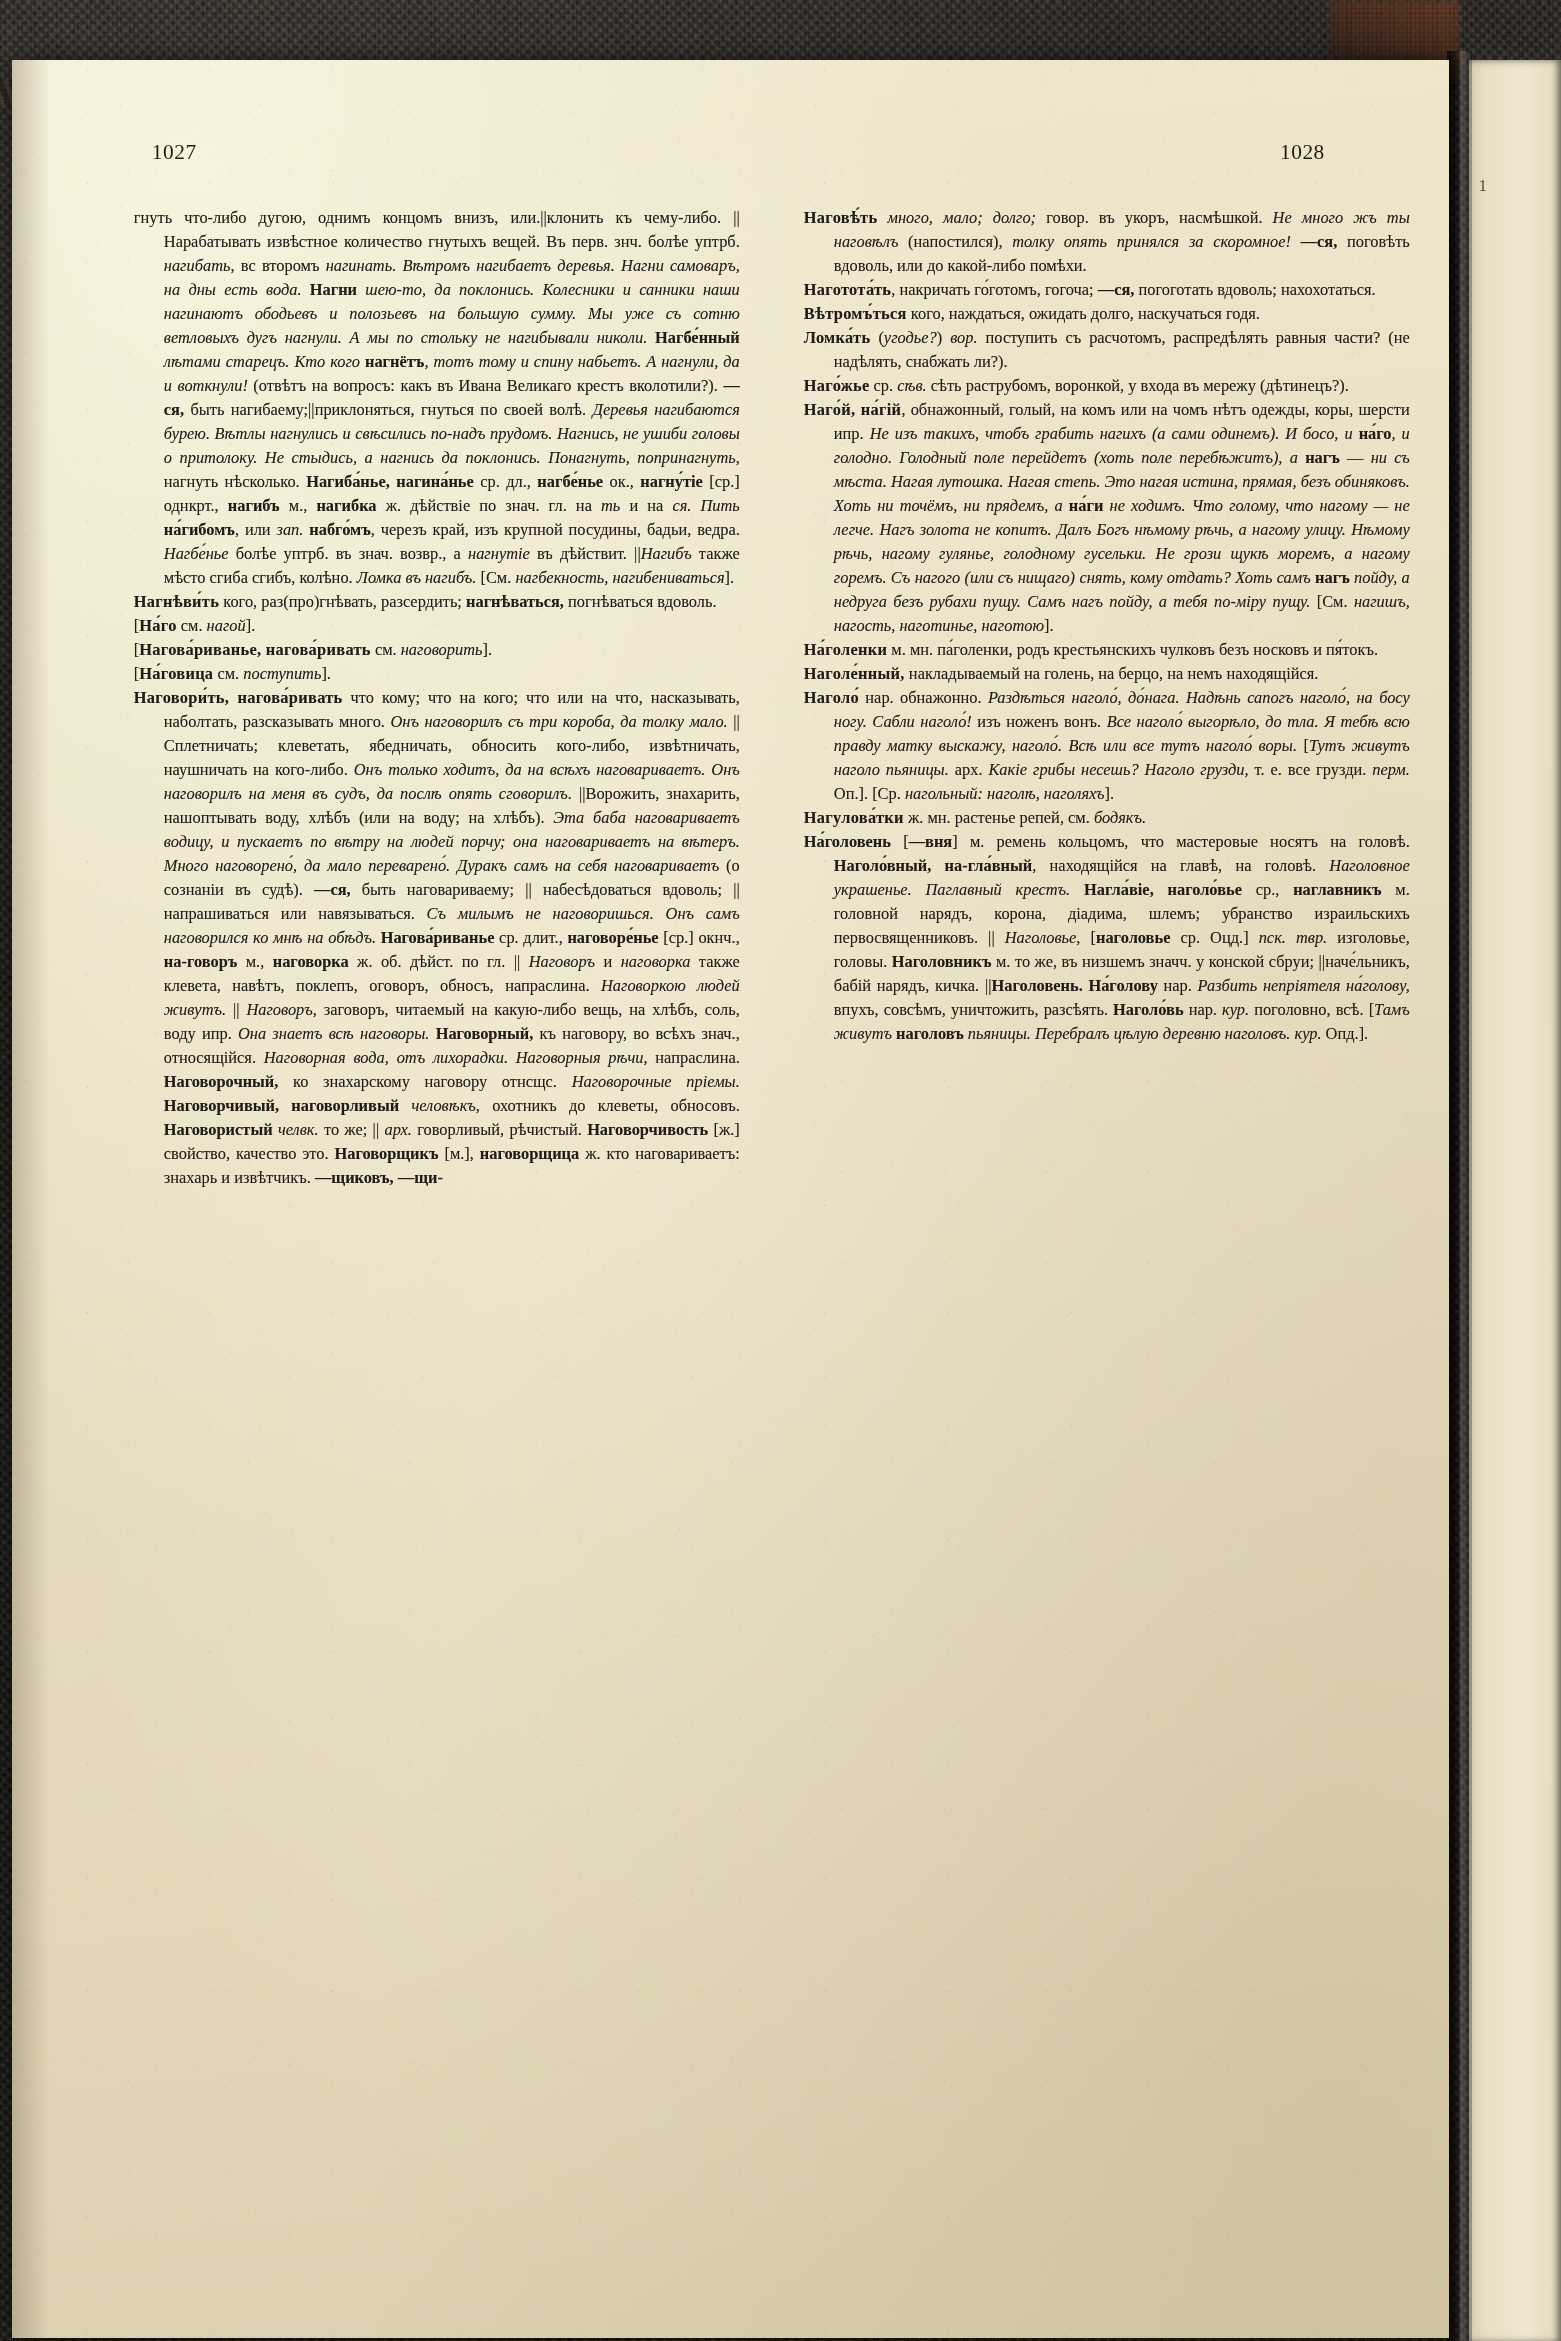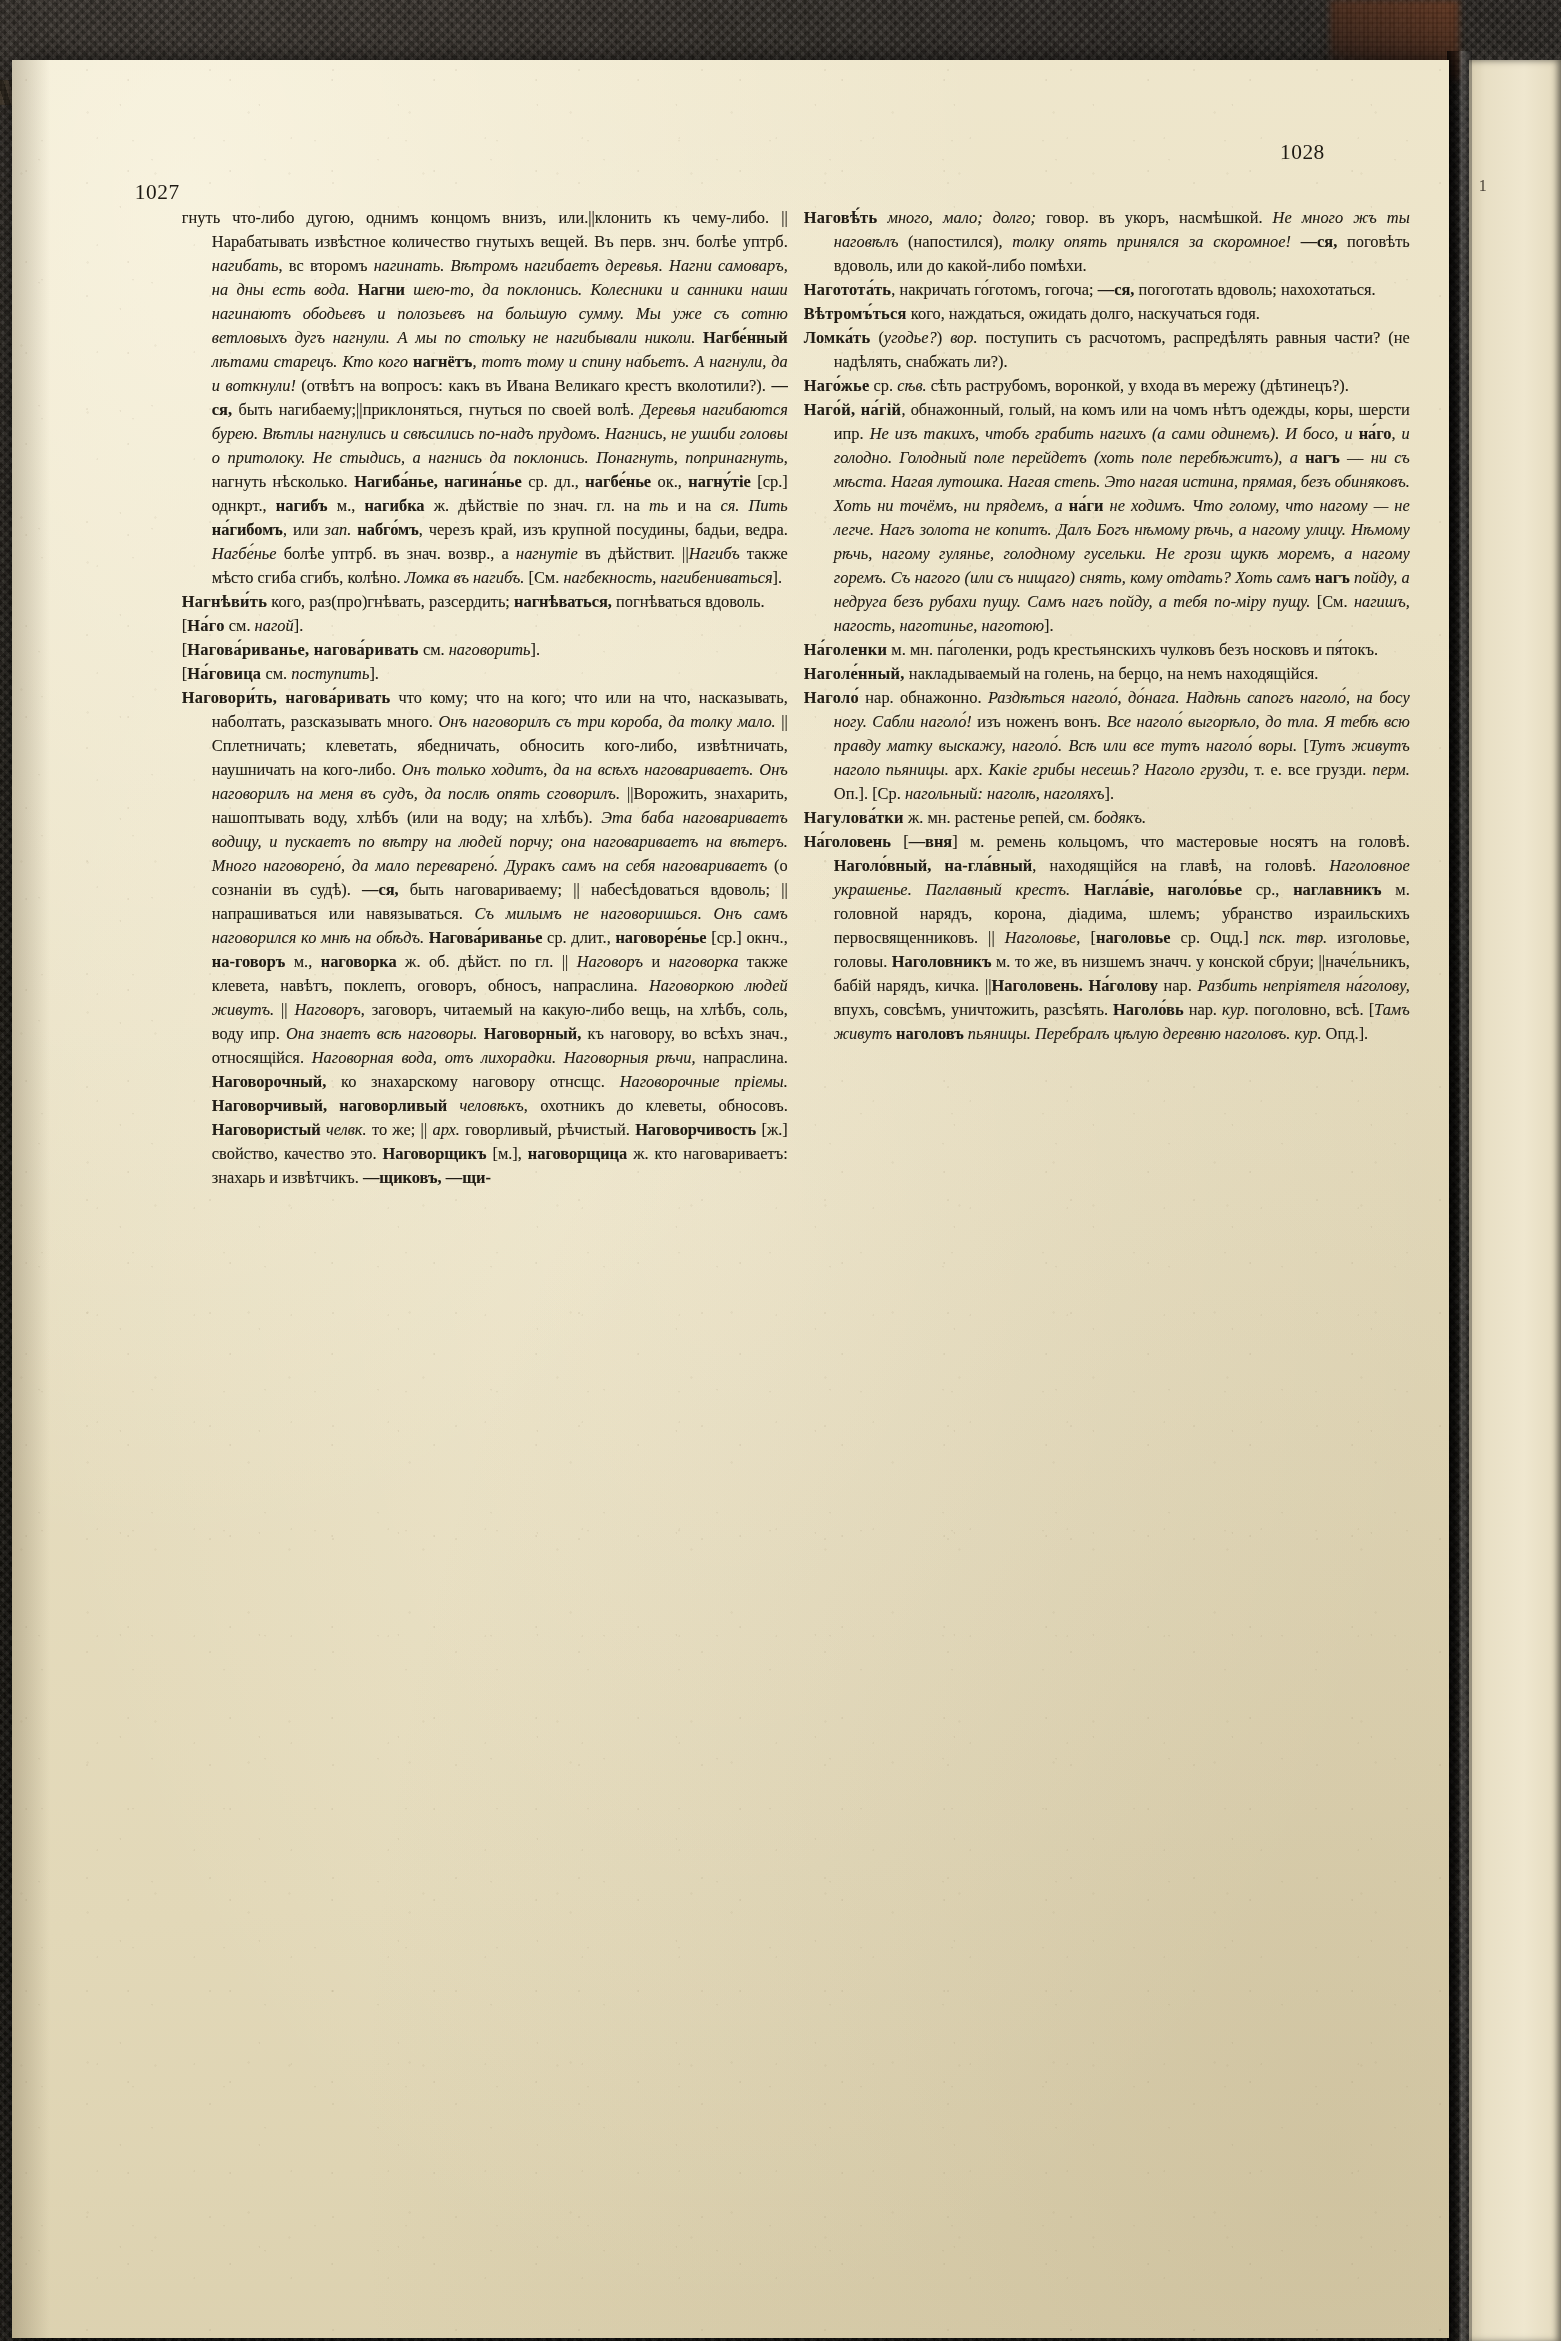--- a/index.html
+++ b/index.html
@@ -90,38 +90,38 @@
   }
 
   
   #head{
     position:absolute;left:0;top:80px;width:100%;height:38px;
     color:#1f1b14;
   }
   #head .folio{
     position:absolute;top:0;font-size:21.4px;letter-spacing:0.5px;
   }
-  #head .folio.left{left:123px;margin-top:40px;}
+  #head .folio.left{left:140px;}
   #head .folio.right{right:124px;text-align:center;}
   #head .title{
     position:absolute;left:0;width:100%;text-align:center;top:1.1px;
     font-size:21.4px;font-weight:bold;letter-spacing:0.3px;
   }
 
   
   #cols{
     position:absolute;left:0;top:146px;width:100%;height:2091px;
   }
   .col{
     position:absolute;top:0;width:606px;
     font-size:16.4px;line-height:24px;
     color:#211d16;text-align:justify;text-justify:inter-word;
     hyphens:manual;
   }
-  .col.left{left:122px;margin-left:48px;}
+  .col.left{left:122px;}
   .col.right{left:792px;}
 
   .entry{
     margin:0 0 0 0;
     padding-left:30px;
     text-indent:-30px;
   }
   .entry + .entry{margin-top:0;}
 
   

